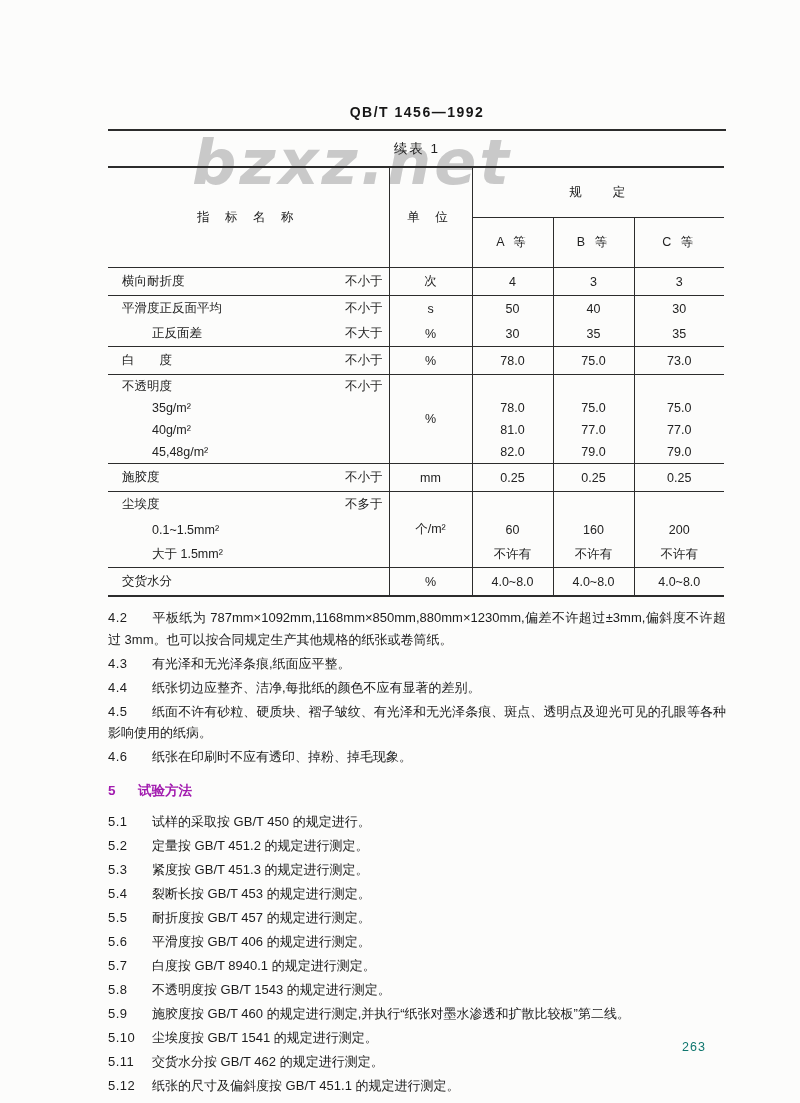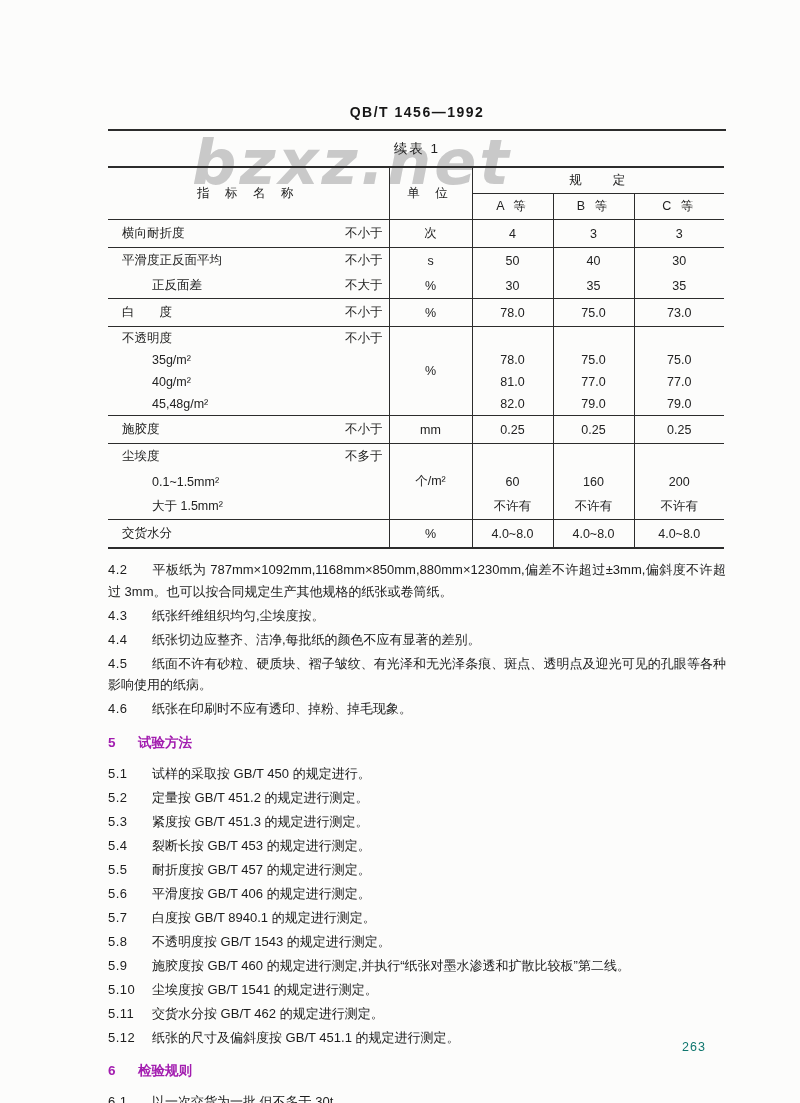--- a/index.html
+++ b/index.html
@@ -31,21 +31,21 @@
     line-height:18px;letter-spacing:2px;color:#222;
   }
   table.spec{
     margin-top:8px;width:616px;
     border-collapse:collapse;table-layout:fixed;
     font-size:12.5px;color:#222;
     border-top:2px solid #2c2c2c;border-bottom:2px solid #2c2c2c;
   }
   table.spec th{font-weight:normal;}
   thead{border-bottom:1px solid #2c2c2c;}
-  thead th{padding:0;margin-left:23px;}
+  thead th{padding:12px;margin-left:23px;}
   th.h-ind,th.h-unit{border-right:1px solid #2c2c2c;}
   th.h-ind{letter-spacing:6px;}
   th.h-unit{letter-spacing:6px;}
   th.h-spec{border-bottom:1px solid #2c2c2c;height:25px;letter-spacing:2px;}
   th.h-grade{height:25px;letter-spacing:3px;}
   th.h-grade.br{border-right:1px solid #2c2c2c;}
   tbody.grp{border-top:1px solid #2c2c2c;}
   td{padding:0;vertical-align:middle;margin-top:43px;}
   td.c-name{
     border-right:1px solid #2c2c2c;
@@ -261,21 +261,21 @@
           <td class="c-unit">%</td>
           <td class="c-val br">4.0~8.0</td>
           <td class="c-val br">4.0~8.0</td>
           <td class="c-val">4.0~8.0</td>
         </tr>
       </tbody>
     </table>
 
   <div class="paras">
       <div class="para"><span class="p-no">4.2</span><span>平板纸为 787mm×1092mm,1168mm×850mm,880mm×1230mm,偏差不许超过±3mm,偏斜度不许超过 3mm。也可以按合同规定生产其他规格的纸张或卷筒纸。</span></div>
-      <div class="para"><span class="p-no">4.3</span><span>纸张纤维组织均匀,尘埃度按。</span></div>
+      <div class="para"><span class="p-no">4.3</span><span>有光泽和无光泽条痕,纸面应平整。</span></div>
       <div class="para"><span class="p-no">4.4</span><span>纸张切边应整齐、洁净,每批纸的颜色不应有显著的差别。</span></div>
       <div class="para"><span class="p-no">4.5</span><span>纸面不许有砂粒、硬质块、褶子皱纹、有光泽和无光泽条痕、斑点、透明点及迎光可见的孔眼等各种影响使用的纸病。</span></div>
       <div class="para"><span class="p-no">4.6</span><span>纸张在印刷时不应有透印、掉粉、掉毛现象。</span></div>
       <div class="sec-heading"><span class="h-no">5</span><span>试验方法</span></div>
       <div class="para"><span class="p-no">5.1</span><span>试样的采取按 GB/T 450 的规定进行。</span></div>
       <div class="para"><span class="p-no">5.2</span><span>定量按 GB/T 451.2 的规定进行测定。</span></div>
       <div class="para"><span class="p-no">5.3</span><span>紧度按 GB/T 451.3 的规定进行测定。</span></div>
       <div class="para"><span class="p-no">5.4</span><span>裂断长按 GB/T 453 的规定进行测定。</span></div>
       <div class="para"><span class="p-no">5.5</span><span>耐折度按 GB/T 457 的规定进行测定。</span></div>
       <div class="para"><span class="p-no">5.6</span><span>平滑度按 GB/T 406 的规定进行测定。</span></div>

